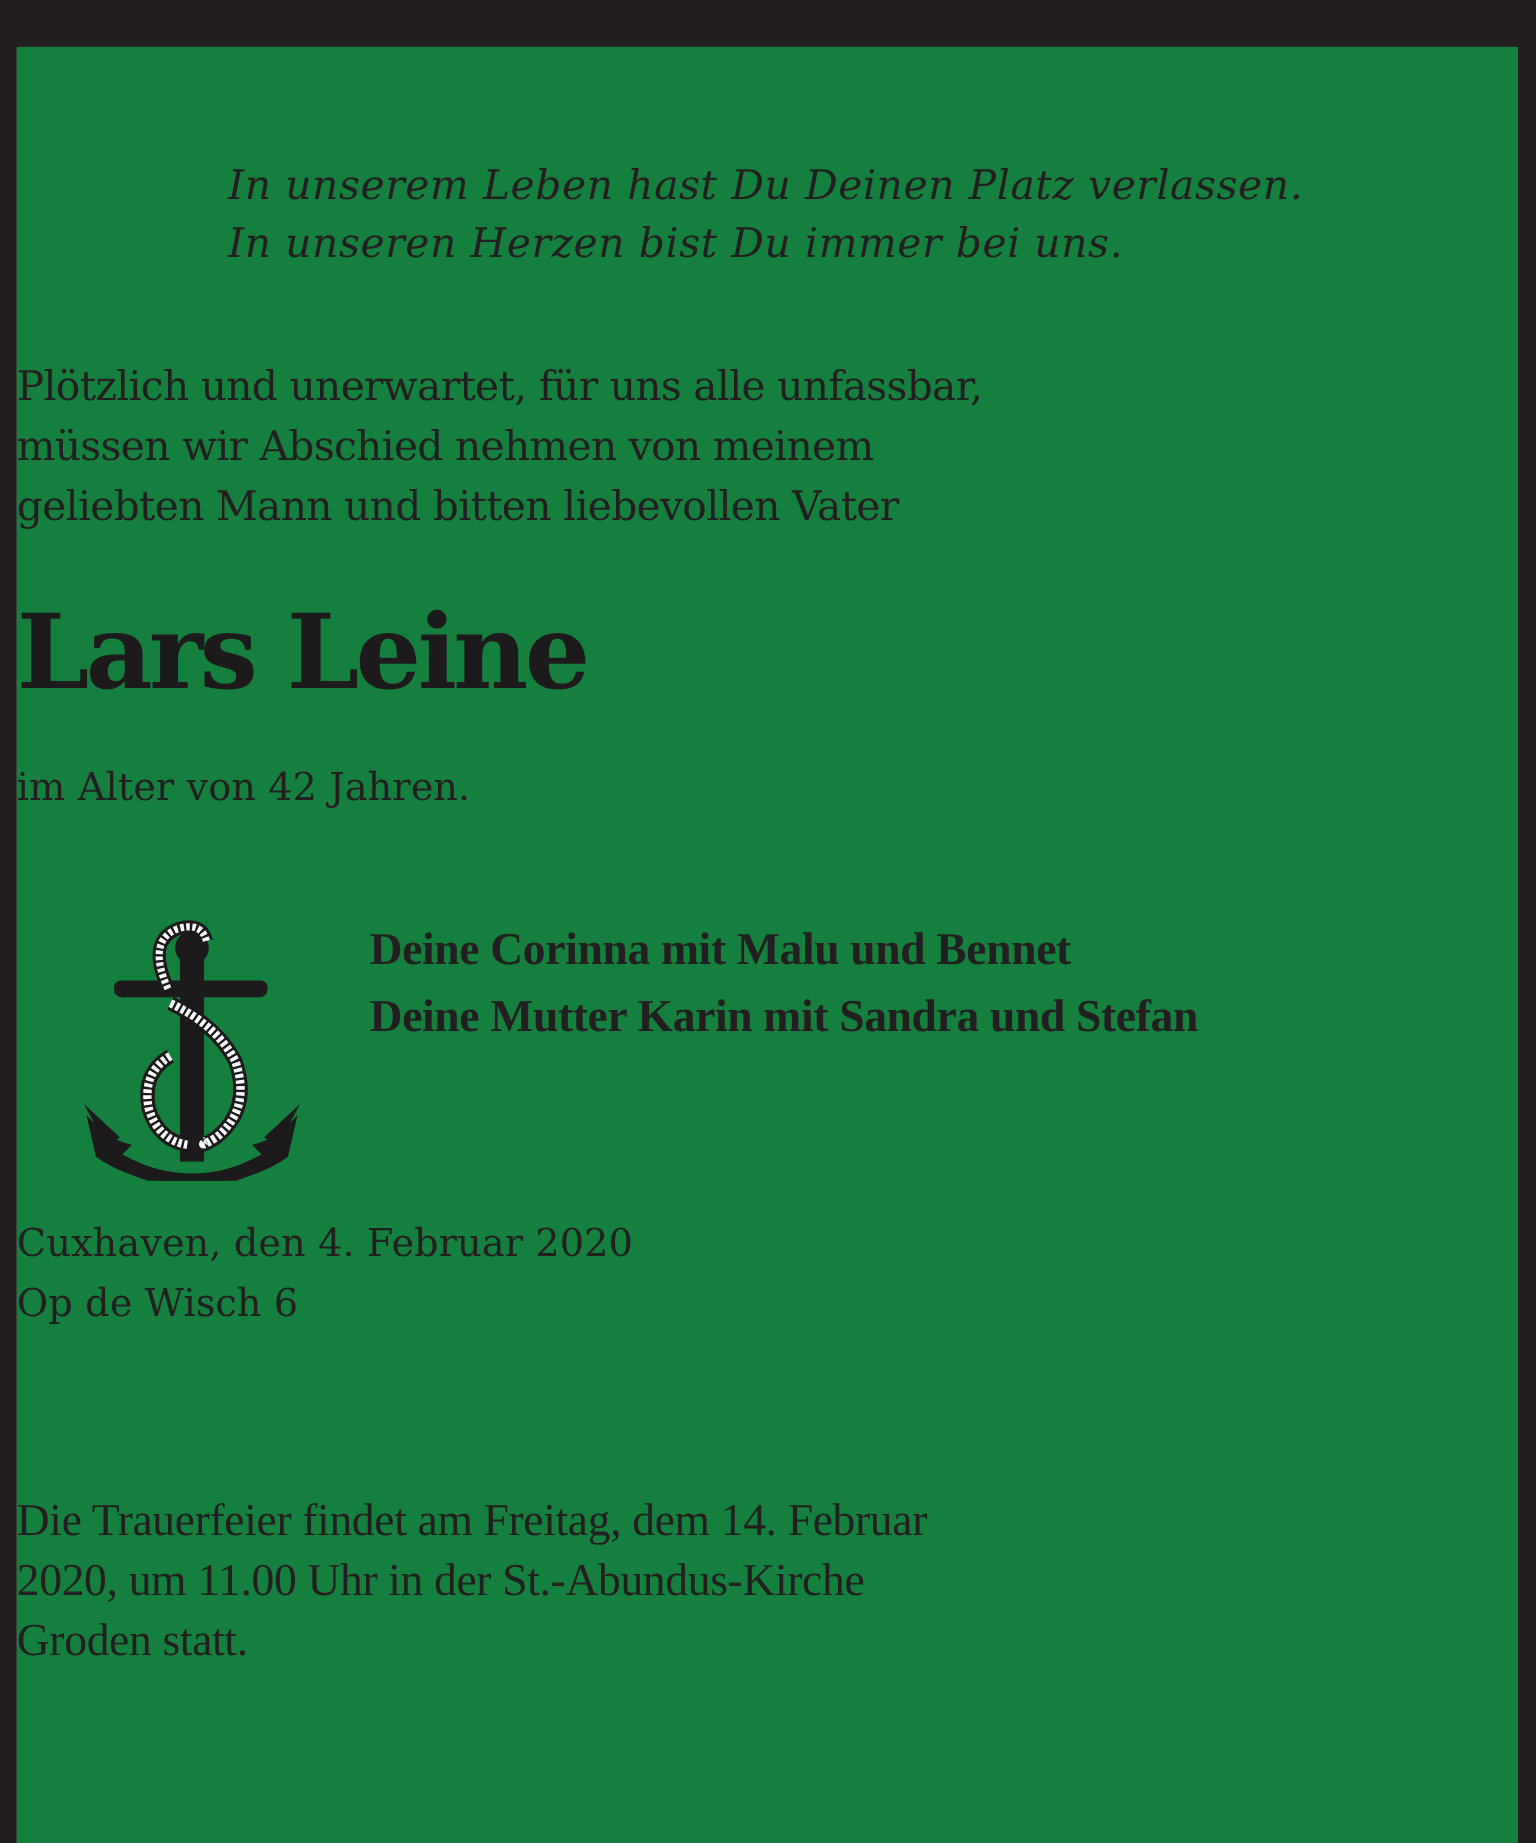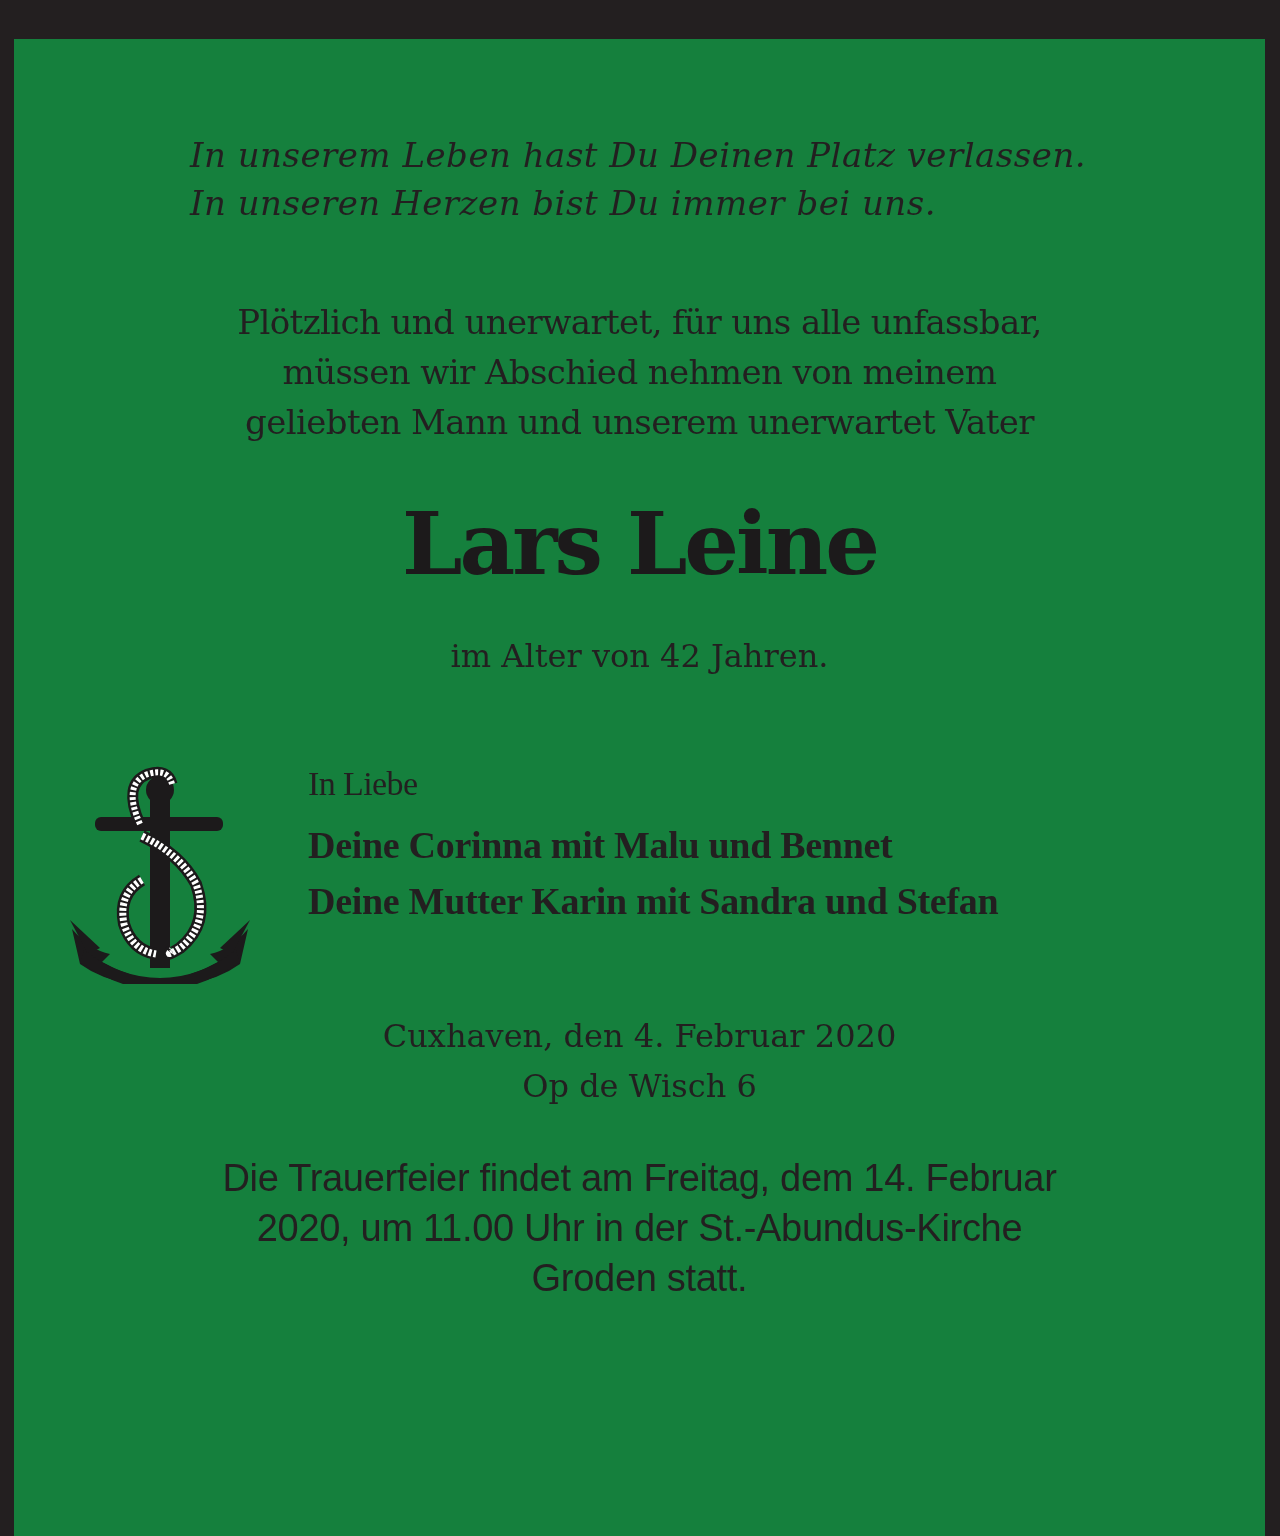--- a/index.html
+++ b/index.html
@@ -34,21 +34,21 @@
       left: 176px;
       top: 92px;
       font-style: italic;
       font-size: 34px;
       line-height: 48px;
       letter-spacing: 0.5px;
     }
     .center-block {
       left: 0;
       width: 1251px;
-      text-align: center;
+      text-align: left;
       font-size: 34px;
       letter-spacing: -0.6px;
     }
     .intro {
       top: 258px;
       line-height: 50px;
     }
     .name {
       top: 455px;
       font-family: "DejaVu Serif", "Liberation Serif", serif;
@@ -90,23 +90,23 @@
     .family-list {
       margin-top: 6px;
     }
     .place {
       top: 972px;
       line-height: 50px;
       font-size: 32px;
       letter-spacing: 0;
     }
     .ceremony {
-      top: 1114px;
+      top: 1203px;
       line-height: 50px;
-      font-family: Liberation Sans, sans-serif;
+      font-family: Liberation Serif, serif;
       font-size: 38px;
       letter-spacing: -0.3px;
     }
     .after {
       top: 1335px;
       line-height: 50px;
       font-family: "Liberation Serif", serif;
       font-size: 38px;
       letter-spacing: -0.3px;
     }
@@ -118,21 +118,21 @@
 <div class="notice">
 
   <div class="abs motto">
     <span class="line">In unserem Leben hast Du Deinen Platz verlassen.</span>
     <span class="line">In unseren Herzen bist Du immer bei uns.</span>
   </div>
 
   <div class="abs center-block intro">
     <span class="line">Plötzlich und unerwartet, für uns alle unfassbar,</span>
     <span class="line">müssen wir Abschied nehmen von meinem</span>
-    <span class="line">geliebten Mann und unserem unerwartet Vater</span>
+    <span class="line">geliebten Mann und bitten liebevollen Vater</span>
   </div>
 
   <div class="abs center-block name">Lars Leine</div>
 
   <div class="abs center-block age">im Alter von 42 Jahren.</div>
 
   <svg class="abs anchor" viewBox="0 0 190 230" xmlns="http://www.w3.org/2000/svg">
 
     <circle cx="100" cy="36" r="14" fill="#1c1a1b"></circle>
 
@@ -148,21 +148,20 @@
     <path d="M80 70 Q 62 30 88 20 Q 108 14 112 30" fill="none" stroke="#1c1a1b" stroke-width="11"></path>
     <path d="M80 70 Q 62 30 88 20 Q 108 14 112 30" fill="none" stroke="#ffffff" stroke-width="6" stroke-dasharray="3 2"></path>
 
     <path d="M82 82 Q 120 100 136 130 Q 150 170 120 194 Q 104 204 112 196" fill="none" stroke="#1c1a1b" stroke-width="12"></path>
     <path d="M82 82 Q 120 100 136 130 Q 150 170 120 194 Q 104 204 112 196" fill="none" stroke="#ffffff" stroke-width="7" stroke-dasharray="3 2"></path>
     <path d="M82 126 Q 58 140 64 170 Q 72 196 96 200" fill="none" stroke="#1c1a1b" stroke-width="12"></path>
     <path d="M82 126 Q 58 140 64 170 Q 72 196 96 200" fill="none" stroke="#ffffff" stroke-width="7" stroke-dasharray="3 2"></path>
   </svg>
 
   <div class="abs mourners">
-    <div class="in-love">In Liebe</div>
     <div class="family-list">
       <div class="family-line">Deine Corinna mit Malu und Bennet</div>
       <div class="family-line">Deine Mutter Karin mit Sandra und Stefan</div>
     </div>
   </div>
 
   <div class="abs center-block place">
     <span class="line">Cuxhaven, den 4. Februar 2020</span>
     <span class="line">Op de Wisch 6</span>
   </div>

